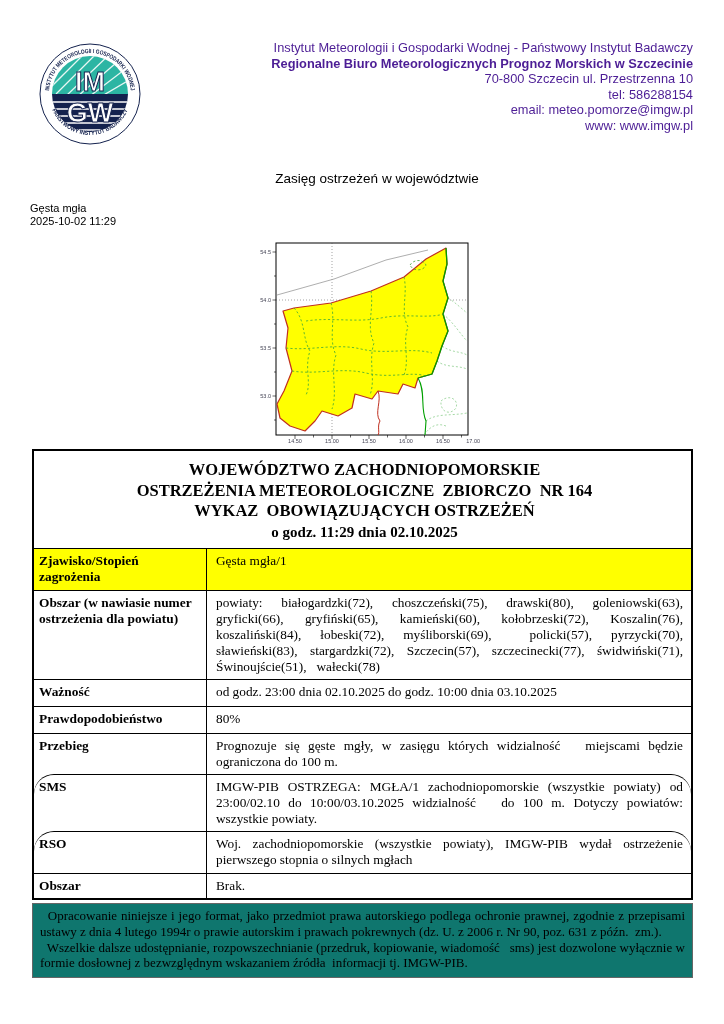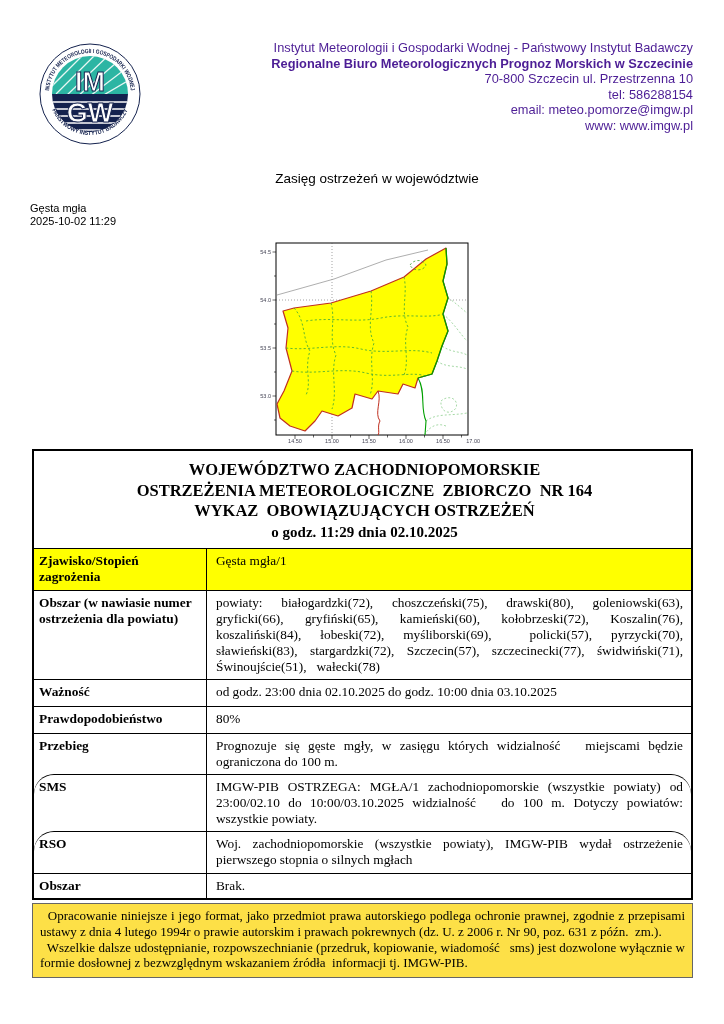--- a/index.html
+++ b/index.html
@@ -32,21 +32,21 @@
         padding:4px 4px 4px 5px;}
   .tvalue{font-size:13.3px;line-height:16px;padding:4px 8px 4px 9px;text-align:justify;
         white-space:pre-wrap;}
   .mh27{min-height:27px;box-sizing:border-box;}
   .mh70{min-height:70px;box-sizing:border-box;}
   .mh40{min-height:40px;box-sizing:border-box;}
   .mh42{min-height:42px;box-sizing:border-box;border-radius:20px;}
   .mh25{min-height:25px;box-sizing:border-box;}
 
   
-  #footer-box{margin-top:3px;border:1px solid #666;background:#fde047;
+  #footer-box{margin-top:3px;border:1px solid #666;background:#0f766e;
         padding:4px 7px 6px 7px;box-sizing:border-box;}
   #footer-box p{margin:0;font-size:13px;line-height:15.8px;text-align:justify;white-space:pre-wrap;}
 </style>
 </head>
 <body>
 
 <div id="page">
 
   <svg id="logo" viewBox="0 0 104 104">
     <defs>

